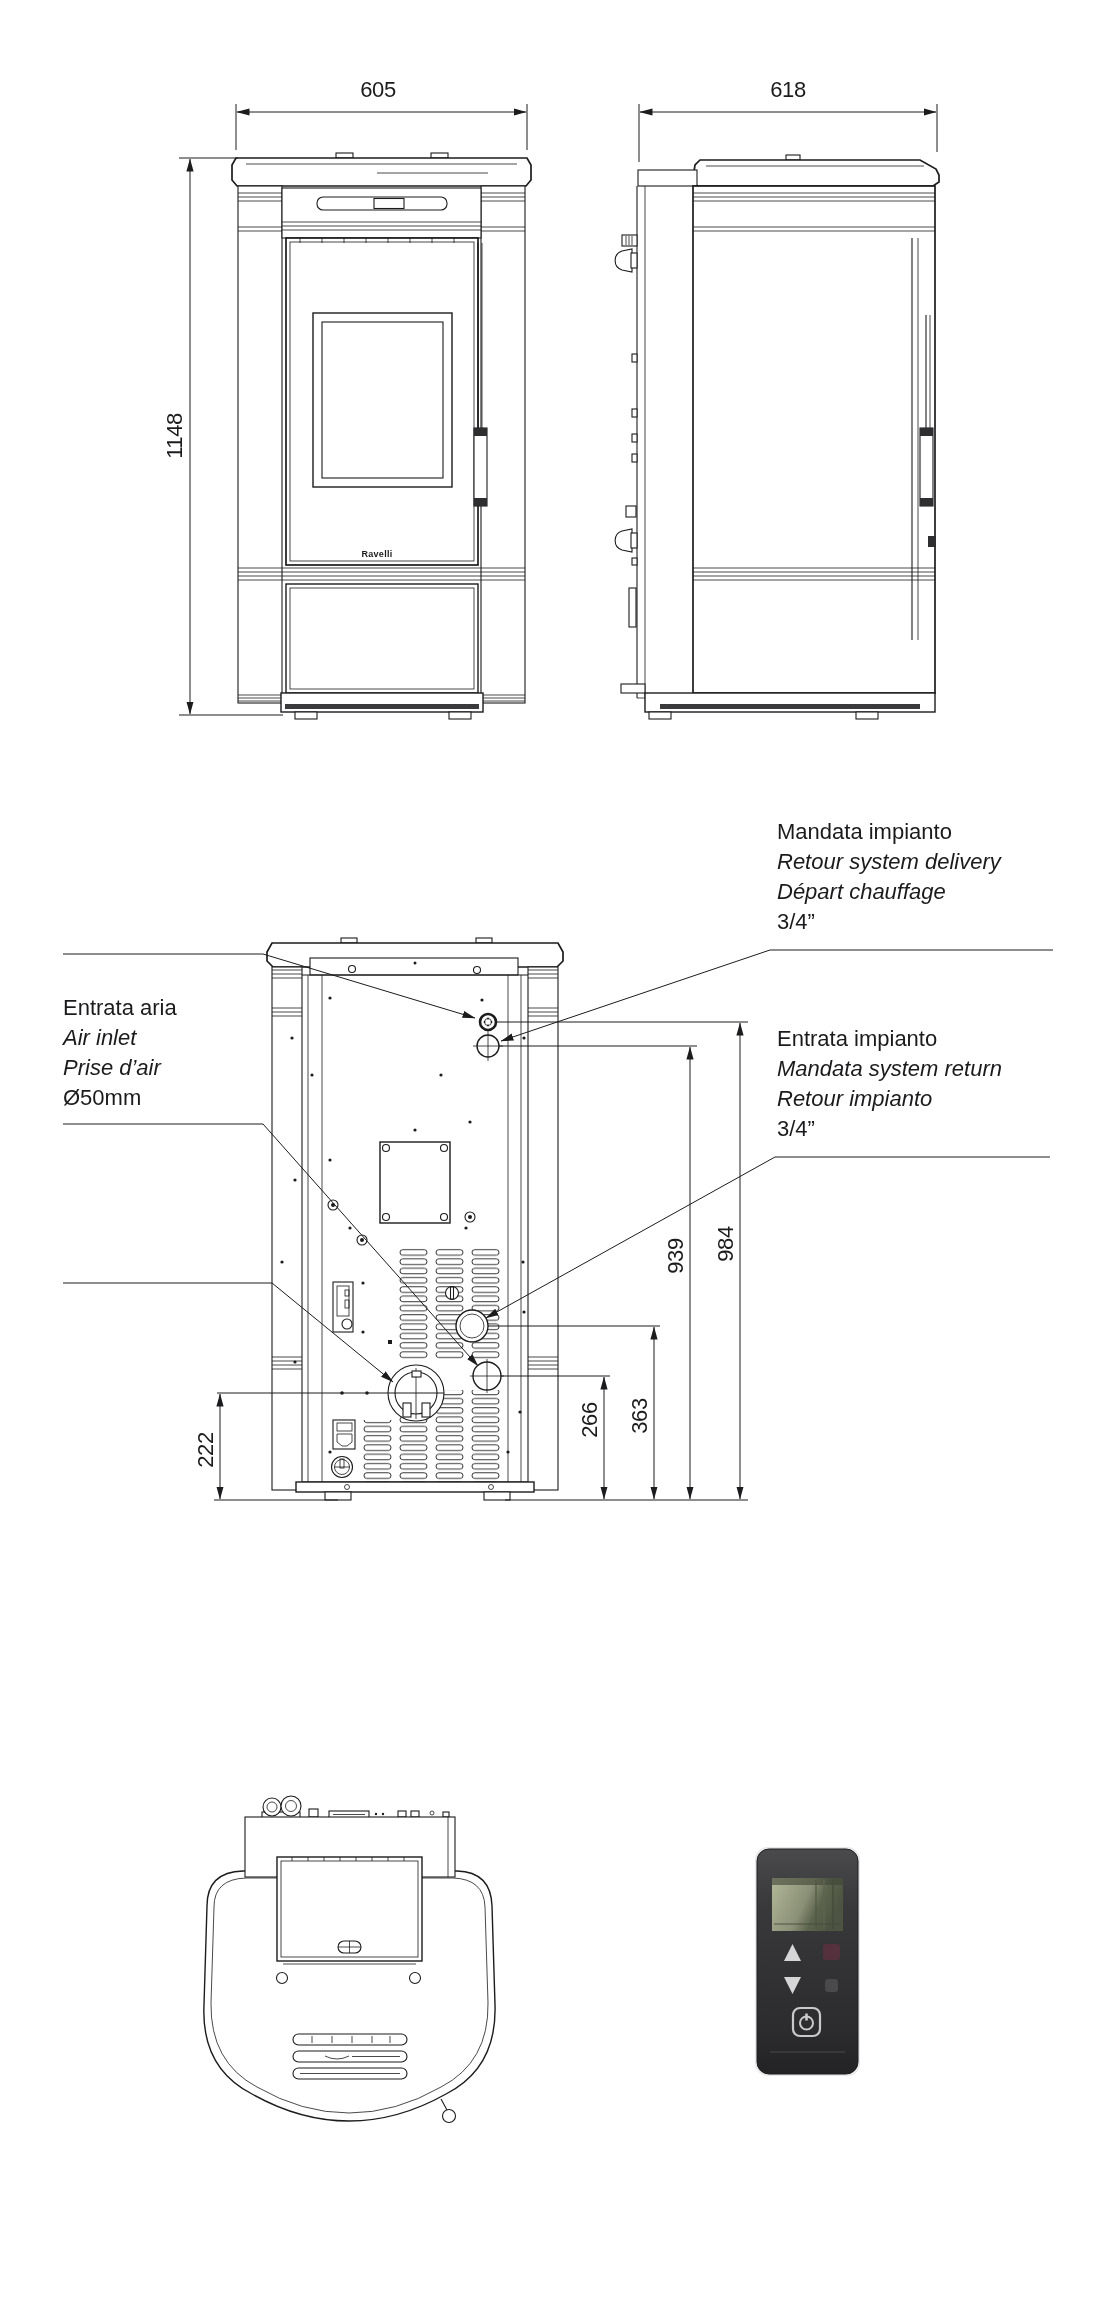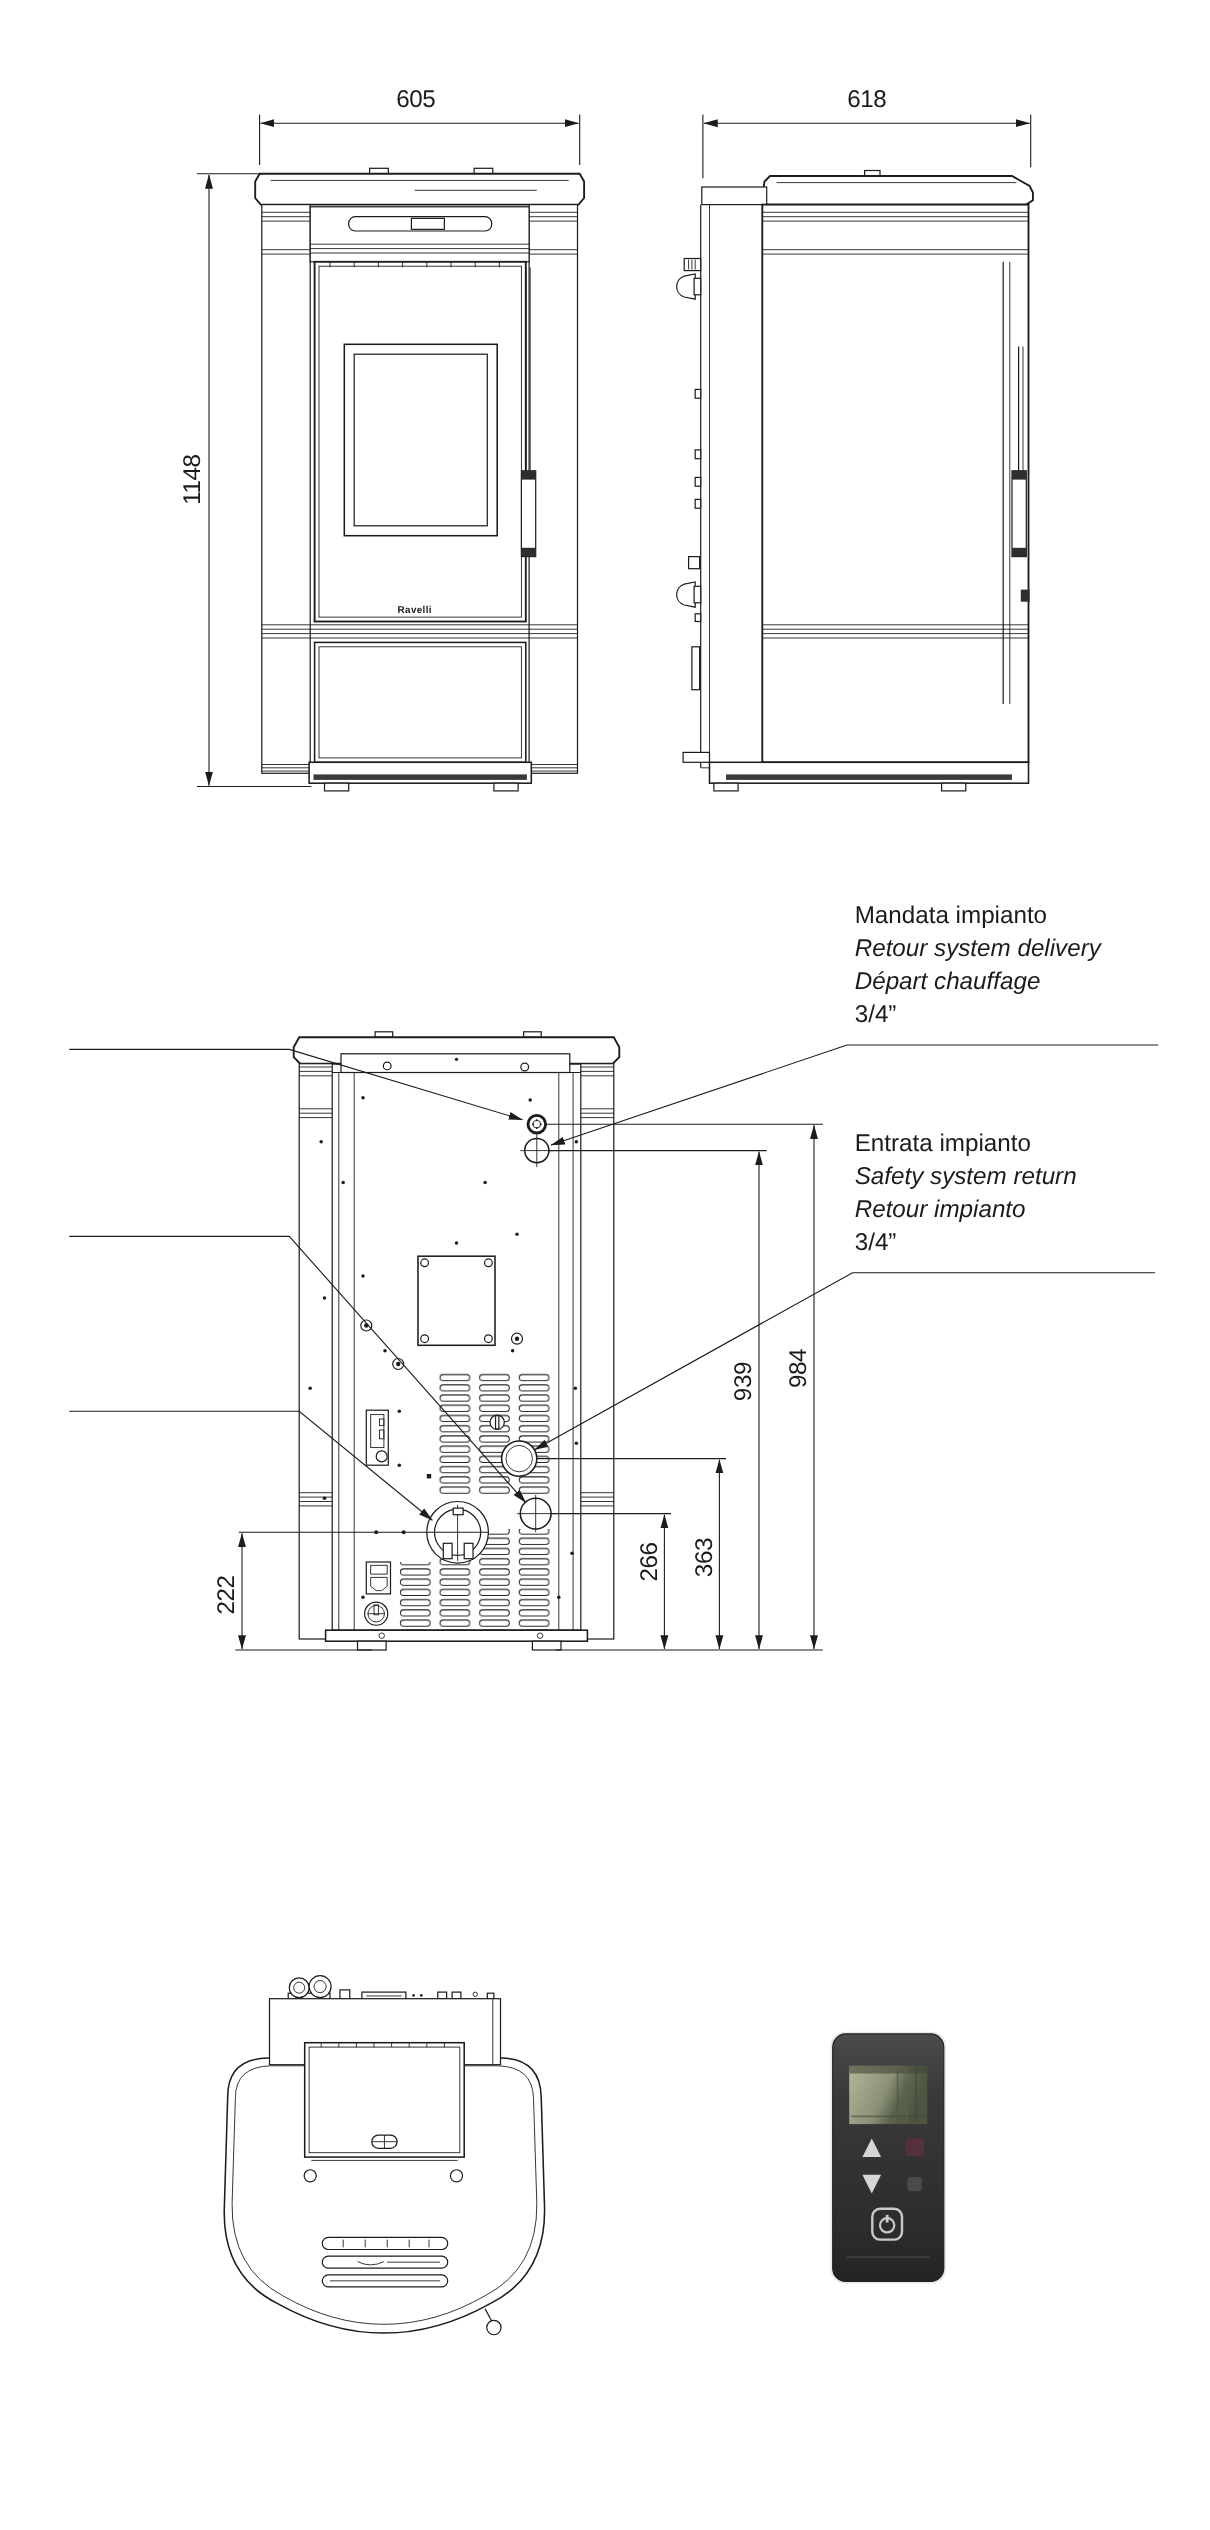--- a/index.html
+++ b/index.html
@@ -412,25 +412,31 @@
     <rect x="823" y="1944" width="17" height="16" rx="3" fill="#54313c"></rect>
     <path d="M784,1977 L801,1977 L792.5,1994 Z" fill="#d6d6d6"></path>
     <rect x="825" y="1979" width="13" height="13" rx="3" fill="#4a4a4c"></rect>
     <rect x="793" y="2008" width="27" height="28" rx="7" fill="none" stroke="#c9c9c9" stroke-width="2.2"></rect>
     <circle cx="806.5" cy="2023" r="6.5" fill="none" stroke="#c9c9c9" stroke-width="2"></circle>
     <rect x="805.2" y="2013.5" width="2.6" height="7" fill="#c9c9c9"></rect>
     <line x1="770" y1="2052" x2="845" y2="2052" stroke="#4a4a4c" stroke-width="1.2"></line>
   </g>
 </svg>
 
+  <div class="anno" style="left:63px;top:993px;">
+    <div>Entrata aria</div>
+    <div class="it">Air inlet</div>
+    <div class="it">Prise d’air</div>
+    <div>Ø50mm</div>
+  </div>
   <div class="anno" style="left:777px;top:817px;">
     <div>Mandata impianto</div>
     <div class="it">Retour system delivery</div>
     <div class="it">Départ chauffage</div>
     <div>3/4”</div>
   </div>
   <div class="anno" style="left:777px;top:1024px;">
     <div>Entrata impianto</div>
-    <div class="it">Safety system return</div>
+    <div class="it">Mandata system return</div>
     <div class="it">Retour impianto</div>
     <div>3/4”</div>
   </div>
 </div>
 
 </body></html>

